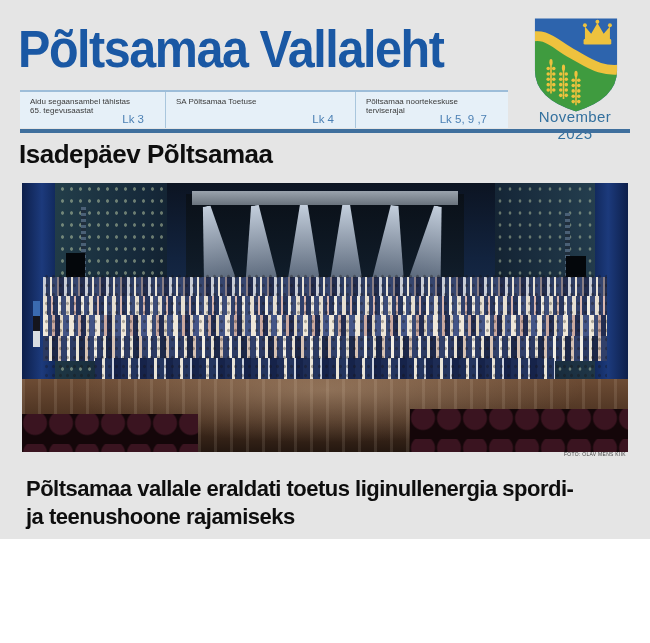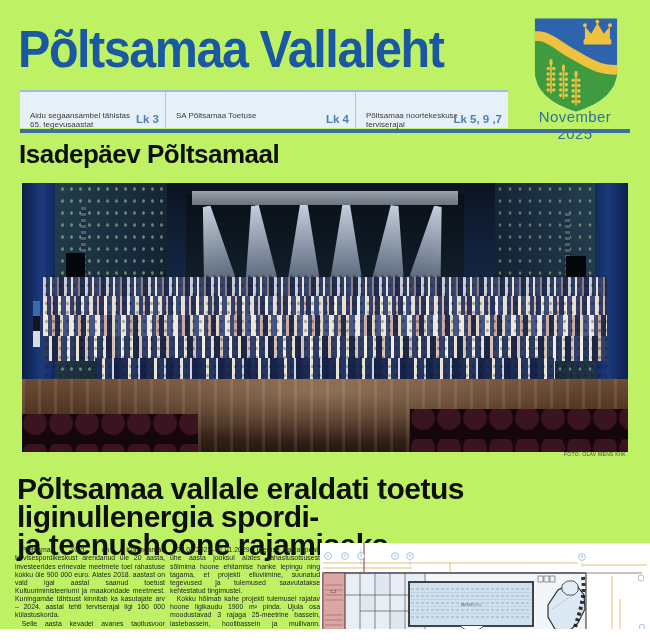--- a/index.html
+++ b/index.html
@@ -1,38 +1,38 @@
 <!DOCTYPE html>
 <html lang="et"><head>
 <meta charset="utf-8">
 <style>
   html,body{margin:0;padding:0;background:#fff;}
-  #page{position:relative;width:650px;height:629px;background:#bef264;overflow:hidden;
+  #page{position:relative;width:650px;height:539px;background:#e5e5e5;overflow:hidden;
         font-family:"Liberation Sans",sans-serif;color:#111;}
   
   .masthead-title{position:absolute;left:18px;top:20px;font-size:51px;font-weight:bold;
         color:#1a58a4;letter-spacing:-1.5px;white-space:nowrap;transform:scaleX(.95);
         transform-origin:0 0;}
   .issue-date{position:absolute;left:522px;top:108px;width:106px;text-align:center;
         font-size:15px;color:#33709e;letter-spacing:.4px;}
   .crest{position:absolute;left:530px;top:15px;width:92px;height:100px;}
   
   .teaser-strip{position:absolute;left:20px;top:90px;width:488px;height:38px;
         background:#e6f0f8;border-top:2px solid #9dbdd9;display:flex;box-sizing:border-box;}
   .teaser{position:relative;box-sizing:border-box;height:100%;}
   .teaser + .teaser{border-left:1px solid #a9c6dd;}
   .t1{width:145px}.t2{width:190px}.t3{width:153px}
   .teaser-text{position:absolute;top:5px;left:10px;right:34px;font-size:8px;line-height:9px;
-        color:#3a3a3a;margin-top:14px;}
-  .page-ref{position:absolute;bottom:3px;right:6px;font-size:11.5px;font-weight:bold;color:#4c80b4;}
+        color:#3a3a3a;}
+  .page-ref{position:absolute;bottom:3px;right:21px;font-size:11.5px;font-weight:normal;color:#4c80b4;}
   .rule{position:absolute;left:20px;top:129px;width:610px;height:4px;background:#3f6f9d;}
   
   .h1{position:absolute;left:19px;top:139px;font-size:26px;font-weight:bold;color:#0e0e0e;
         letter-spacing:-.5px;}
-  .h2{position:absolute;left:17px;top:475px;font-size:30px;font-weight:bold;color:#0e0e0e;
+  .h2{position:absolute;left:26px;top:475px;font-size:22px;font-weight:bold;color:#0e0e0e;
         letter-spacing:-.5px;line-height:28px;}
   
   .photo{position:absolute;left:22px;top:183px;width:606px;height:269px;overflow:hidden;
         background:linear-gradient(180deg,#0c1422 0%,#12233e 28%,#1a2f50 55%,#101b2d 80%,#0a111d 100%);}
   .photo *{position:absolute;}
   .wall-l{left:0;top:0;width:24%;height:80%;
         background-image:radial-gradient(rgba(214,228,182,.45) 1px,transparent 1.7px),
                          linear-gradient(100deg,#27454f,#16293a 70%,#101d2a);
         background-size:9px 12px,100% 100%;}
   .wall-r{right:0;top:0;width:22%;height:82%;
@@ -140,21 +140,21 @@
       <div class="teaser-text">SA Põltsamaa Toetuse</div>
       <div class="page-ref">Lk 4</div>
     </div>
     <div class="teaser t3">
       <div class="teaser-text">Põltsamaa noortekeskuse terviserajal</div>
       <div class="page-ref">Lk 5, 9 ,7</div>
     </div>
   </div>
   <div class="rule"></div>
 
-  <div class="h1">Isadepäev Põltsamaal</div>
+  <div class="h1">Isadepäev Põltsamaa</div>
 
   <div class="photo">
     <div class="wall-l"></div>
     <div class="wall-r"></div>
     <div class="edge-l"></div>
     <div class="edge-r"></div>
     <div class="backwall"></div>
     <div class="screen"></div>
     <div class="beam b1"></div>
     <div class="beam b2"></div>

